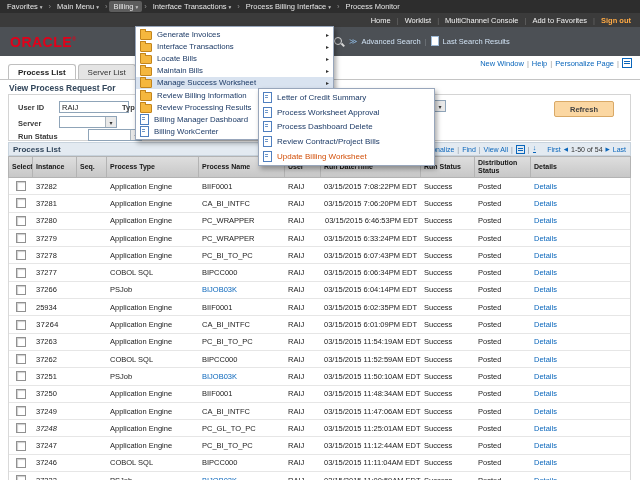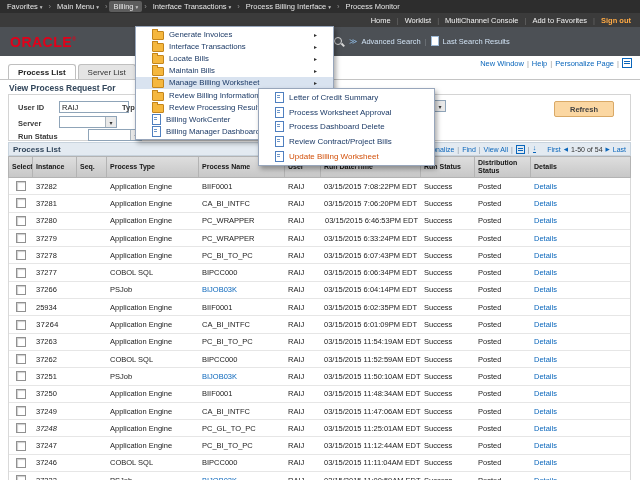--- a/index.html
+++ b/index.html
@@ -95,21 +95,21 @@
   .td-center{display:flex;justify-content:center;align-items:center;}
   .cb{width:8px;height:8px;border:1px solid #919191;background:#fff;
       box-shadow:inset 1px 1px 1px rgba(0,0,0,.2);cursor:pointer;}
   .link{color:var(--link,#0a66bb);cursor:pointer;}
 
   
   .menu{position:absolute;background:#fff;border:1px solid #98a6bb;
         box-shadow:2px 3px 5px rgba(0,0,0,.35);z-index:40;padding:1px 0;}
   #menu1{left:135px;top:26px;width:197px;}
   #menu2{left:258px;top:88px;width:175px;}
-  .menu-item{display:flex;align-items:center;height:12.2px;padding:0 16px;font-size:7.8px;
+  .menu-item{display:flex;align-items:center;height:12.2px;padding:0 4px;font-size:7.8px;
              color:#1c3a66;cursor:pointer;white-space:nowrap;}
   #menu2 .menu-item{height:14.8px;font-size:8px;}
   .menu-item.active{background:var(--menu_active_bg,#d9e3f0);}
   .menu-item.hover-item .mi-label{color:var(--menu_hover_text,#d2500a);}
   .mi-label{margin-left:5px;}
   .menu-arrow{margin-left:auto;font-size:6px;color:#333;}
   .folder-icon{width:10px;height:7px;background:#f5b73e;border:1px solid #c3851c;border-radius:1px;
                position:relative;flex:none;margin-top:2px;}
   .folder-icon::before{content:'';position:absolute;top:-3px;left:-1px;width:4px;height:2px;
                background:#f5b73e;border:1px solid #c3851c;border-bottom:none;border-radius:1px 1px 0 0;}
@@ -502,41 +502,41 @@
         <span class="mi-label">Locate Bills</span>
         <span class="menu-arrow">▸</span>
       </div>
       <div class="menu-item">
         <span class="folder-icon"></span>
         <span class="mi-label">Maintain Bills</span>
         <span class="menu-arrow">▸</span>
       </div>
       <div class="menu-item active">
         <span class="folder-icon"></span>
-        <span class="mi-label">Manage Billing Worksheet</span>
+        <span class="mi-label">Manage Success Worksheet</span>
         <span class="menu-arrow">▸</span>
       </div>
       <div class="menu-item">
         <span class="folder-icon"></span>
         <span class="mi-label">Review Billing Information</span>
         <span class="menu-arrow">▸</span>
       </div>
       <div class="menu-item">
         <span class="folder-icon"></span>
         <span class="mi-label">Review Processing Results</span>
         <span class="menu-arrow">▸</span>
       </div>
       <div class="menu-item">
         <span class="page-icon"></span>
+        <span class="mi-label">Billing Manager Dashboard</span>
+      </div>
+      <div class="menu-item">
+        <span class="page-icon"></span>
         <span class="mi-label">Billing WorkCenter</span>
       </div>
-      <div class="menu-item">
-        <span class="page-icon"></span>
-        <span class="mi-label">Billing Manager Dashboard</span>
-      </div>
     </div>
   <div class="menu" id="menu2">
       <div class="menu-item">
         <span class="page-icon"></span>
         <span class="mi-label">Letter of Credit Summary</span>
       </div>
       <div class="menu-item">
         <span class="page-icon"></span>
         <span class="mi-label">Process Worksheet Approval</span>
       </div>

